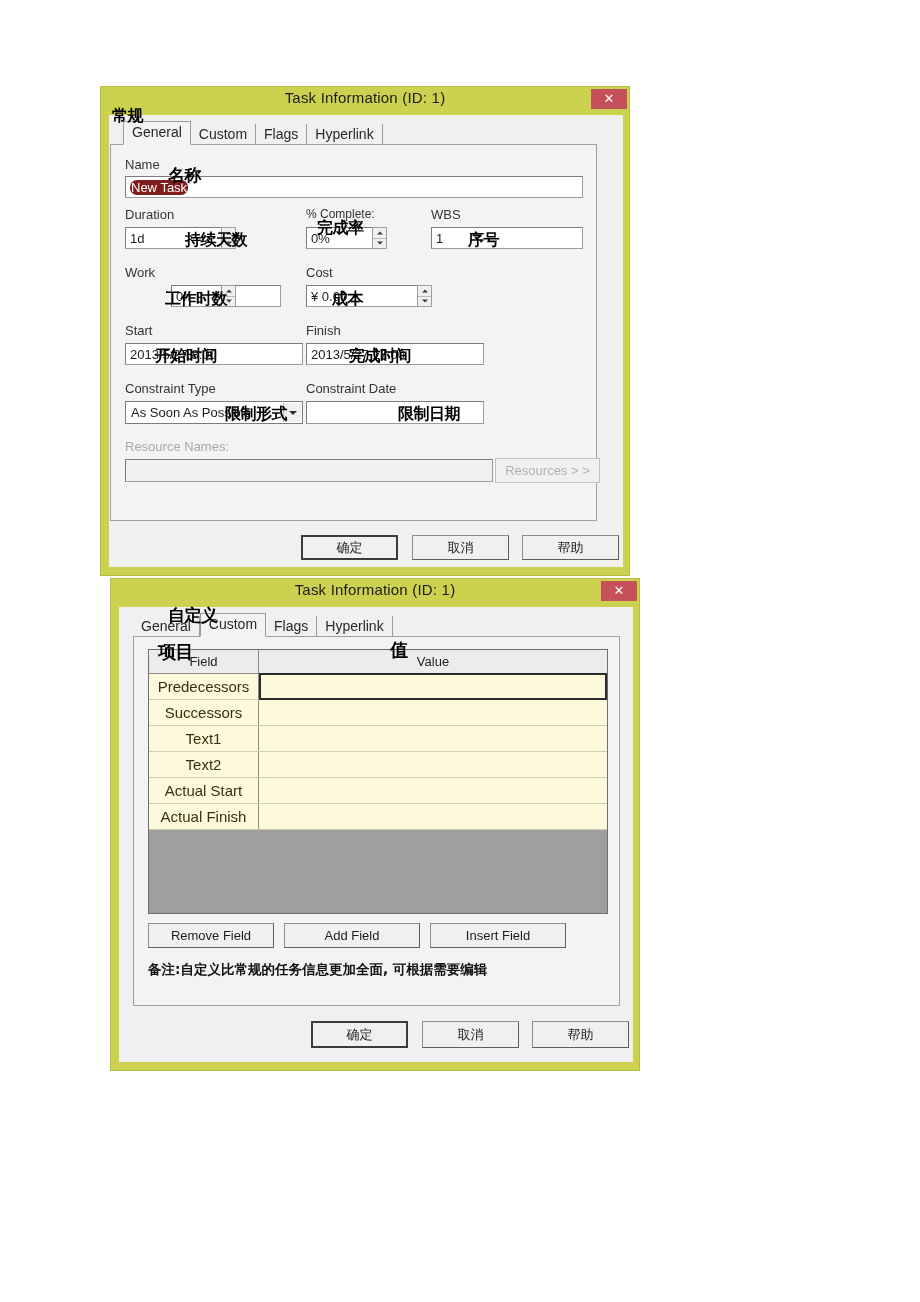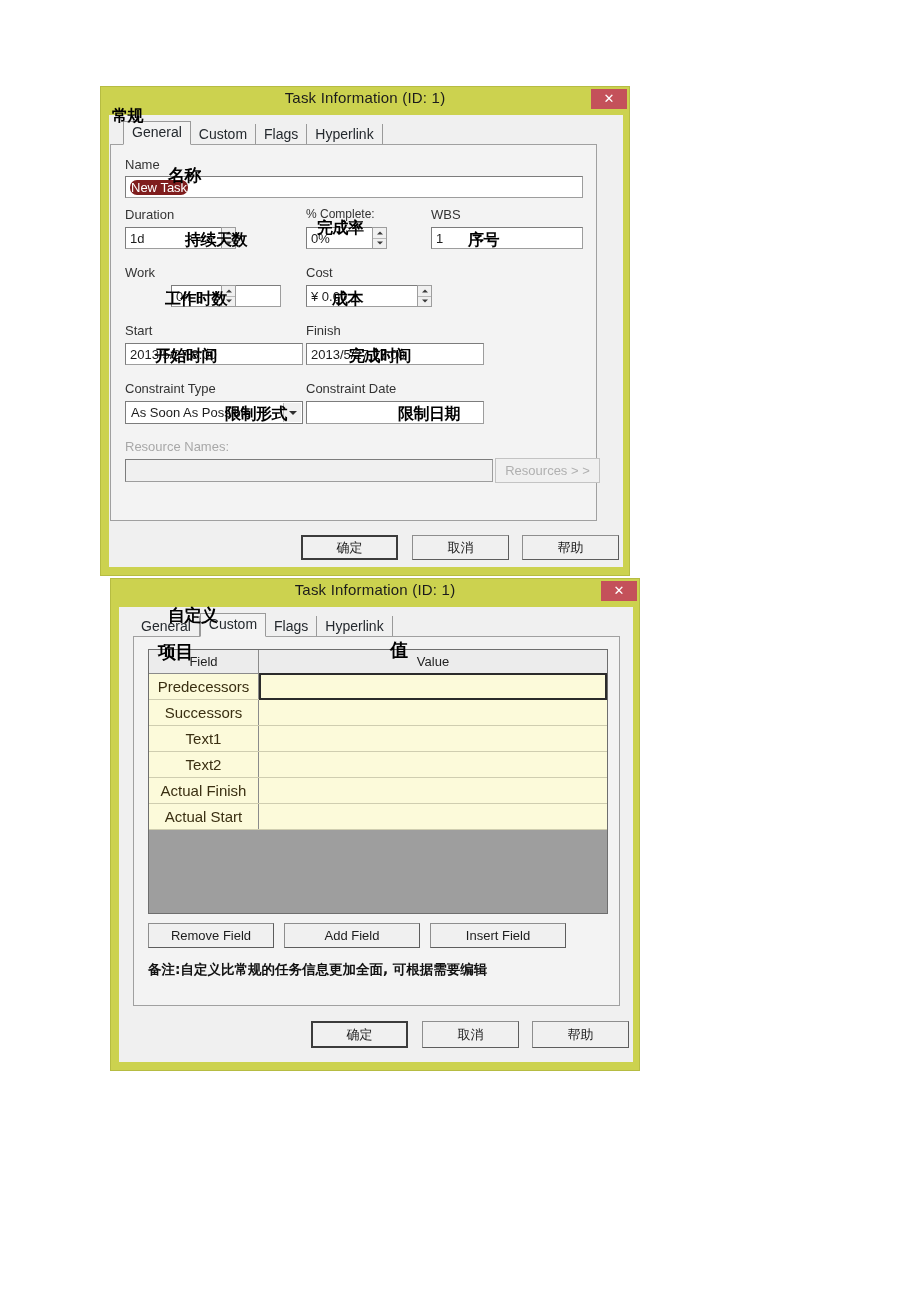--- a/index.html
+++ b/index.html
@@ -428,25 +428,25 @@
         </div>
         <div class="grid-row">
           <div class="cell-field">Text1</div>
           <div class="cell-value"></div>
         </div>
         <div class="grid-row">
           <div class="cell-field">Text2</div>
           <div class="cell-value"></div>
         </div>
         <div class="grid-row">
+          <div class="cell-field">Actual Start</div>
+          <div class="cell-value"></div>
+        </div>
+        <div class="grid-row">
           <div class="cell-field">Actual Finish</div>
-          <div class="cell-value"></div>
-        </div>
-        <div class="grid-row">
-          <div class="cell-field">Actual Start</div>
           <div class="cell-value"></div>
         </div>
 
         <div class="grid-filler"></div>
       </div>
 
       <div class="btn" style="left:14px; top:286px; width:126px; height:25px;">Remove Field</div>
       <div class="btn" style="left:150px; top:286px; width:136px; height:25px;">Add Field</div>
       <div class="btn" style="left:296px; top:286px; width:136px; height:25px;">Insert Field</div>
 

